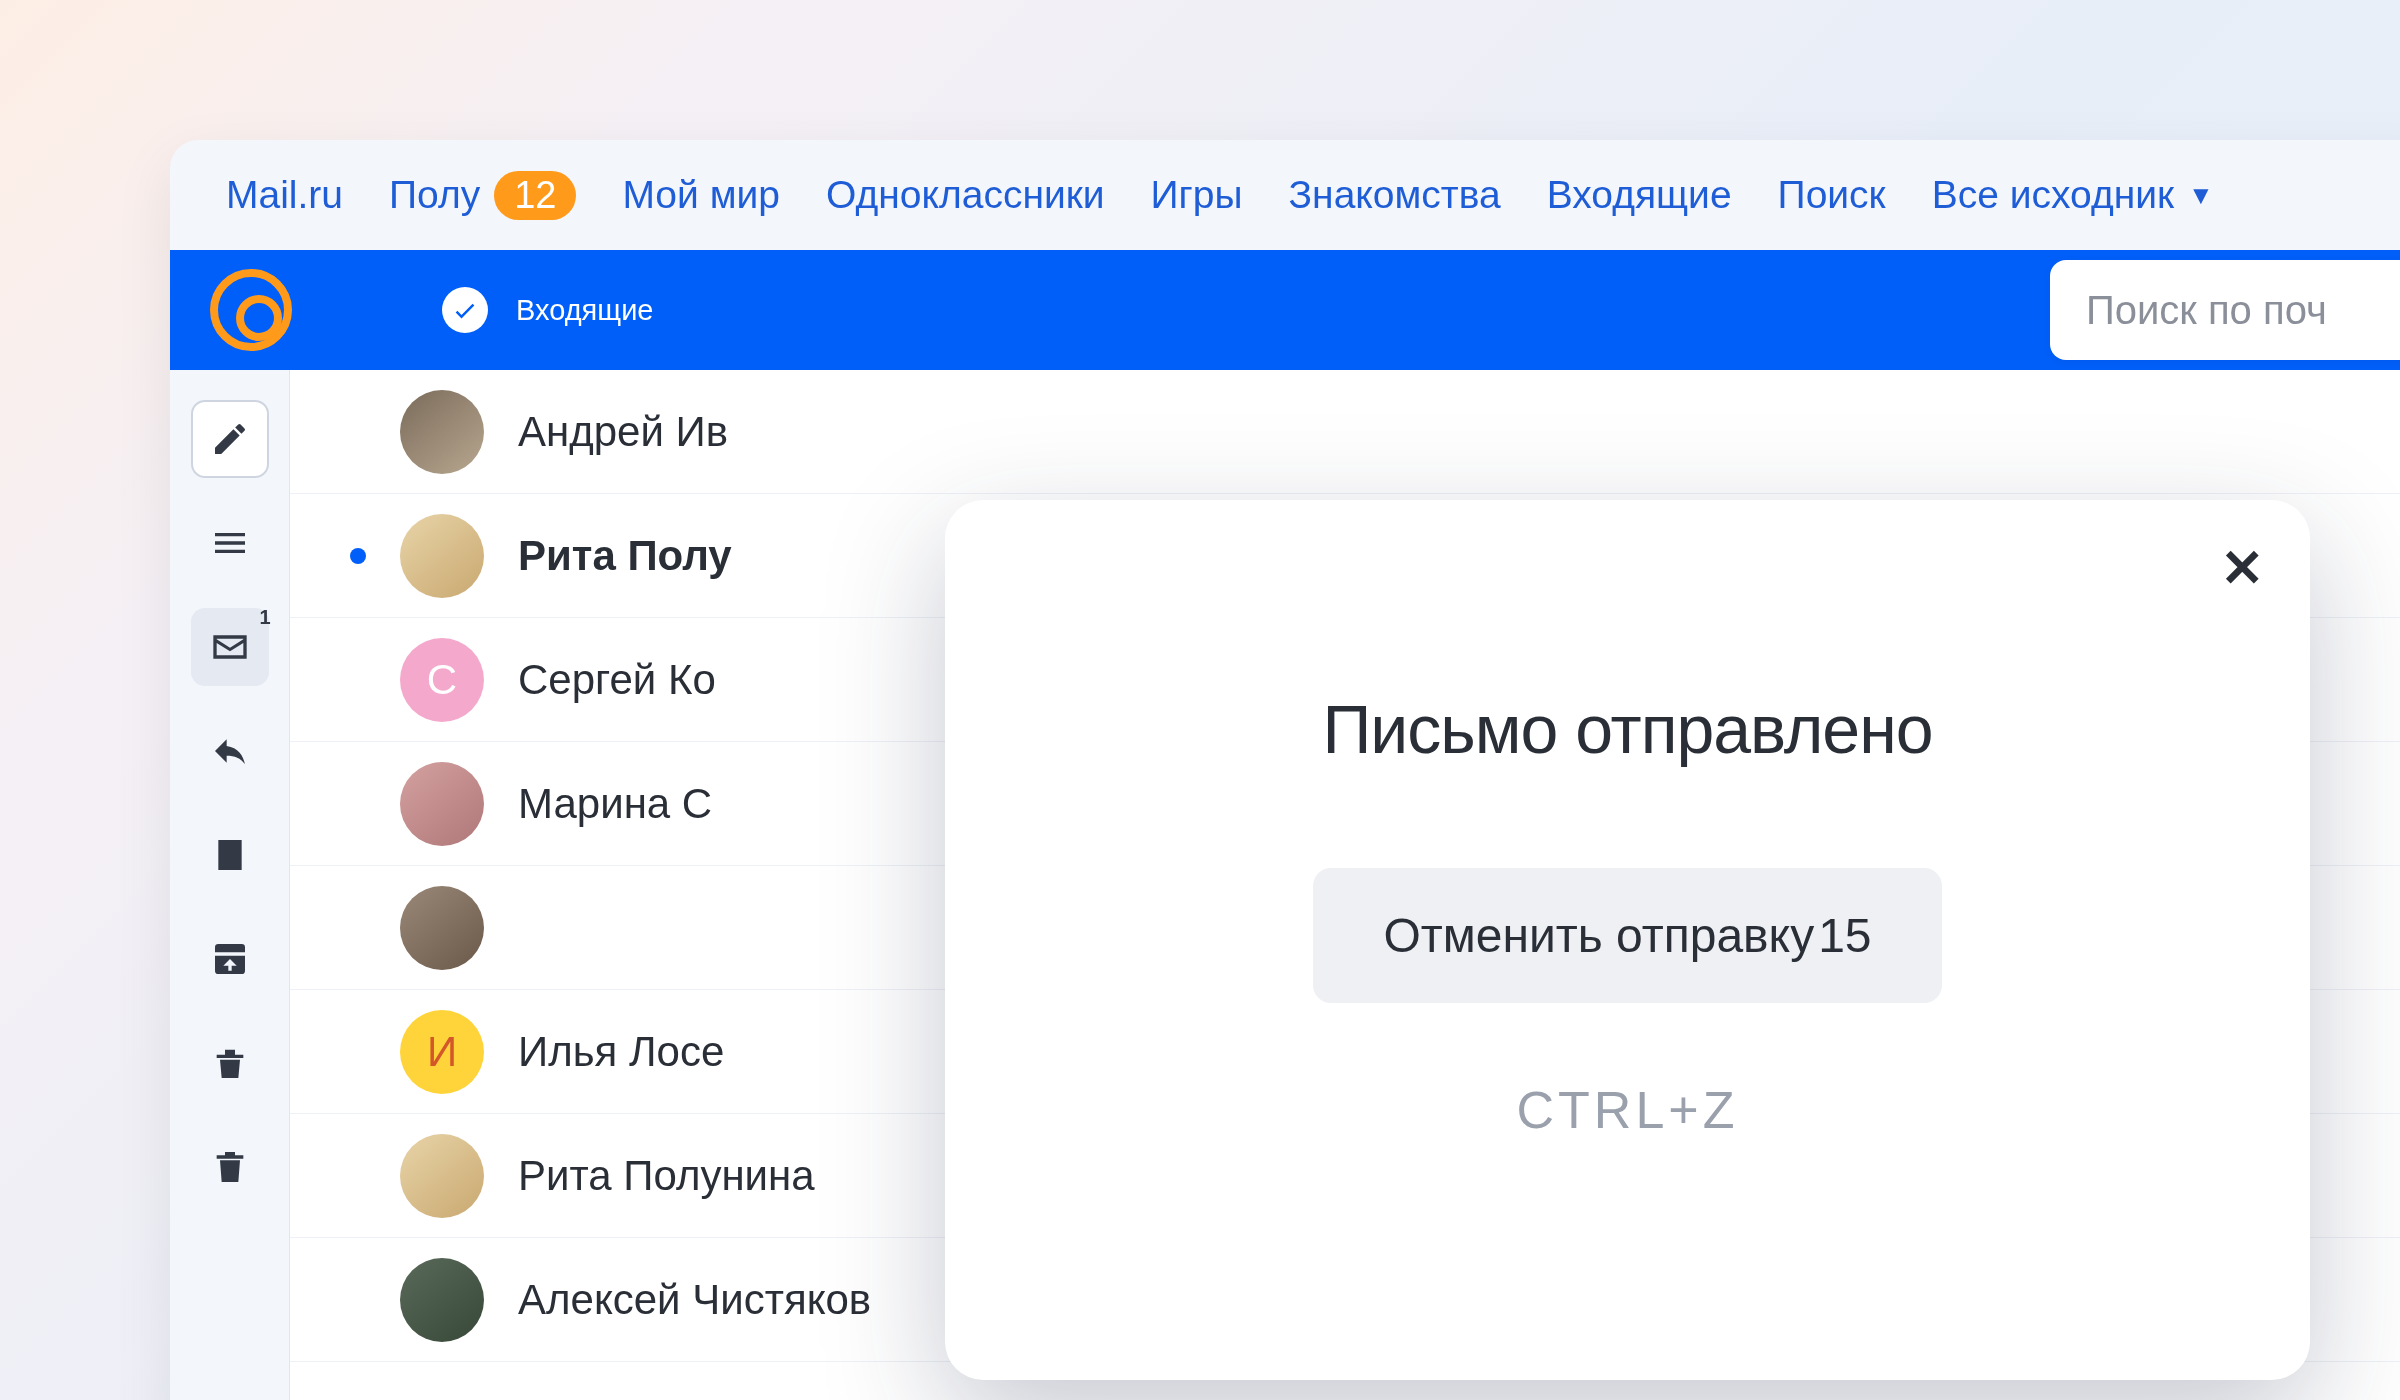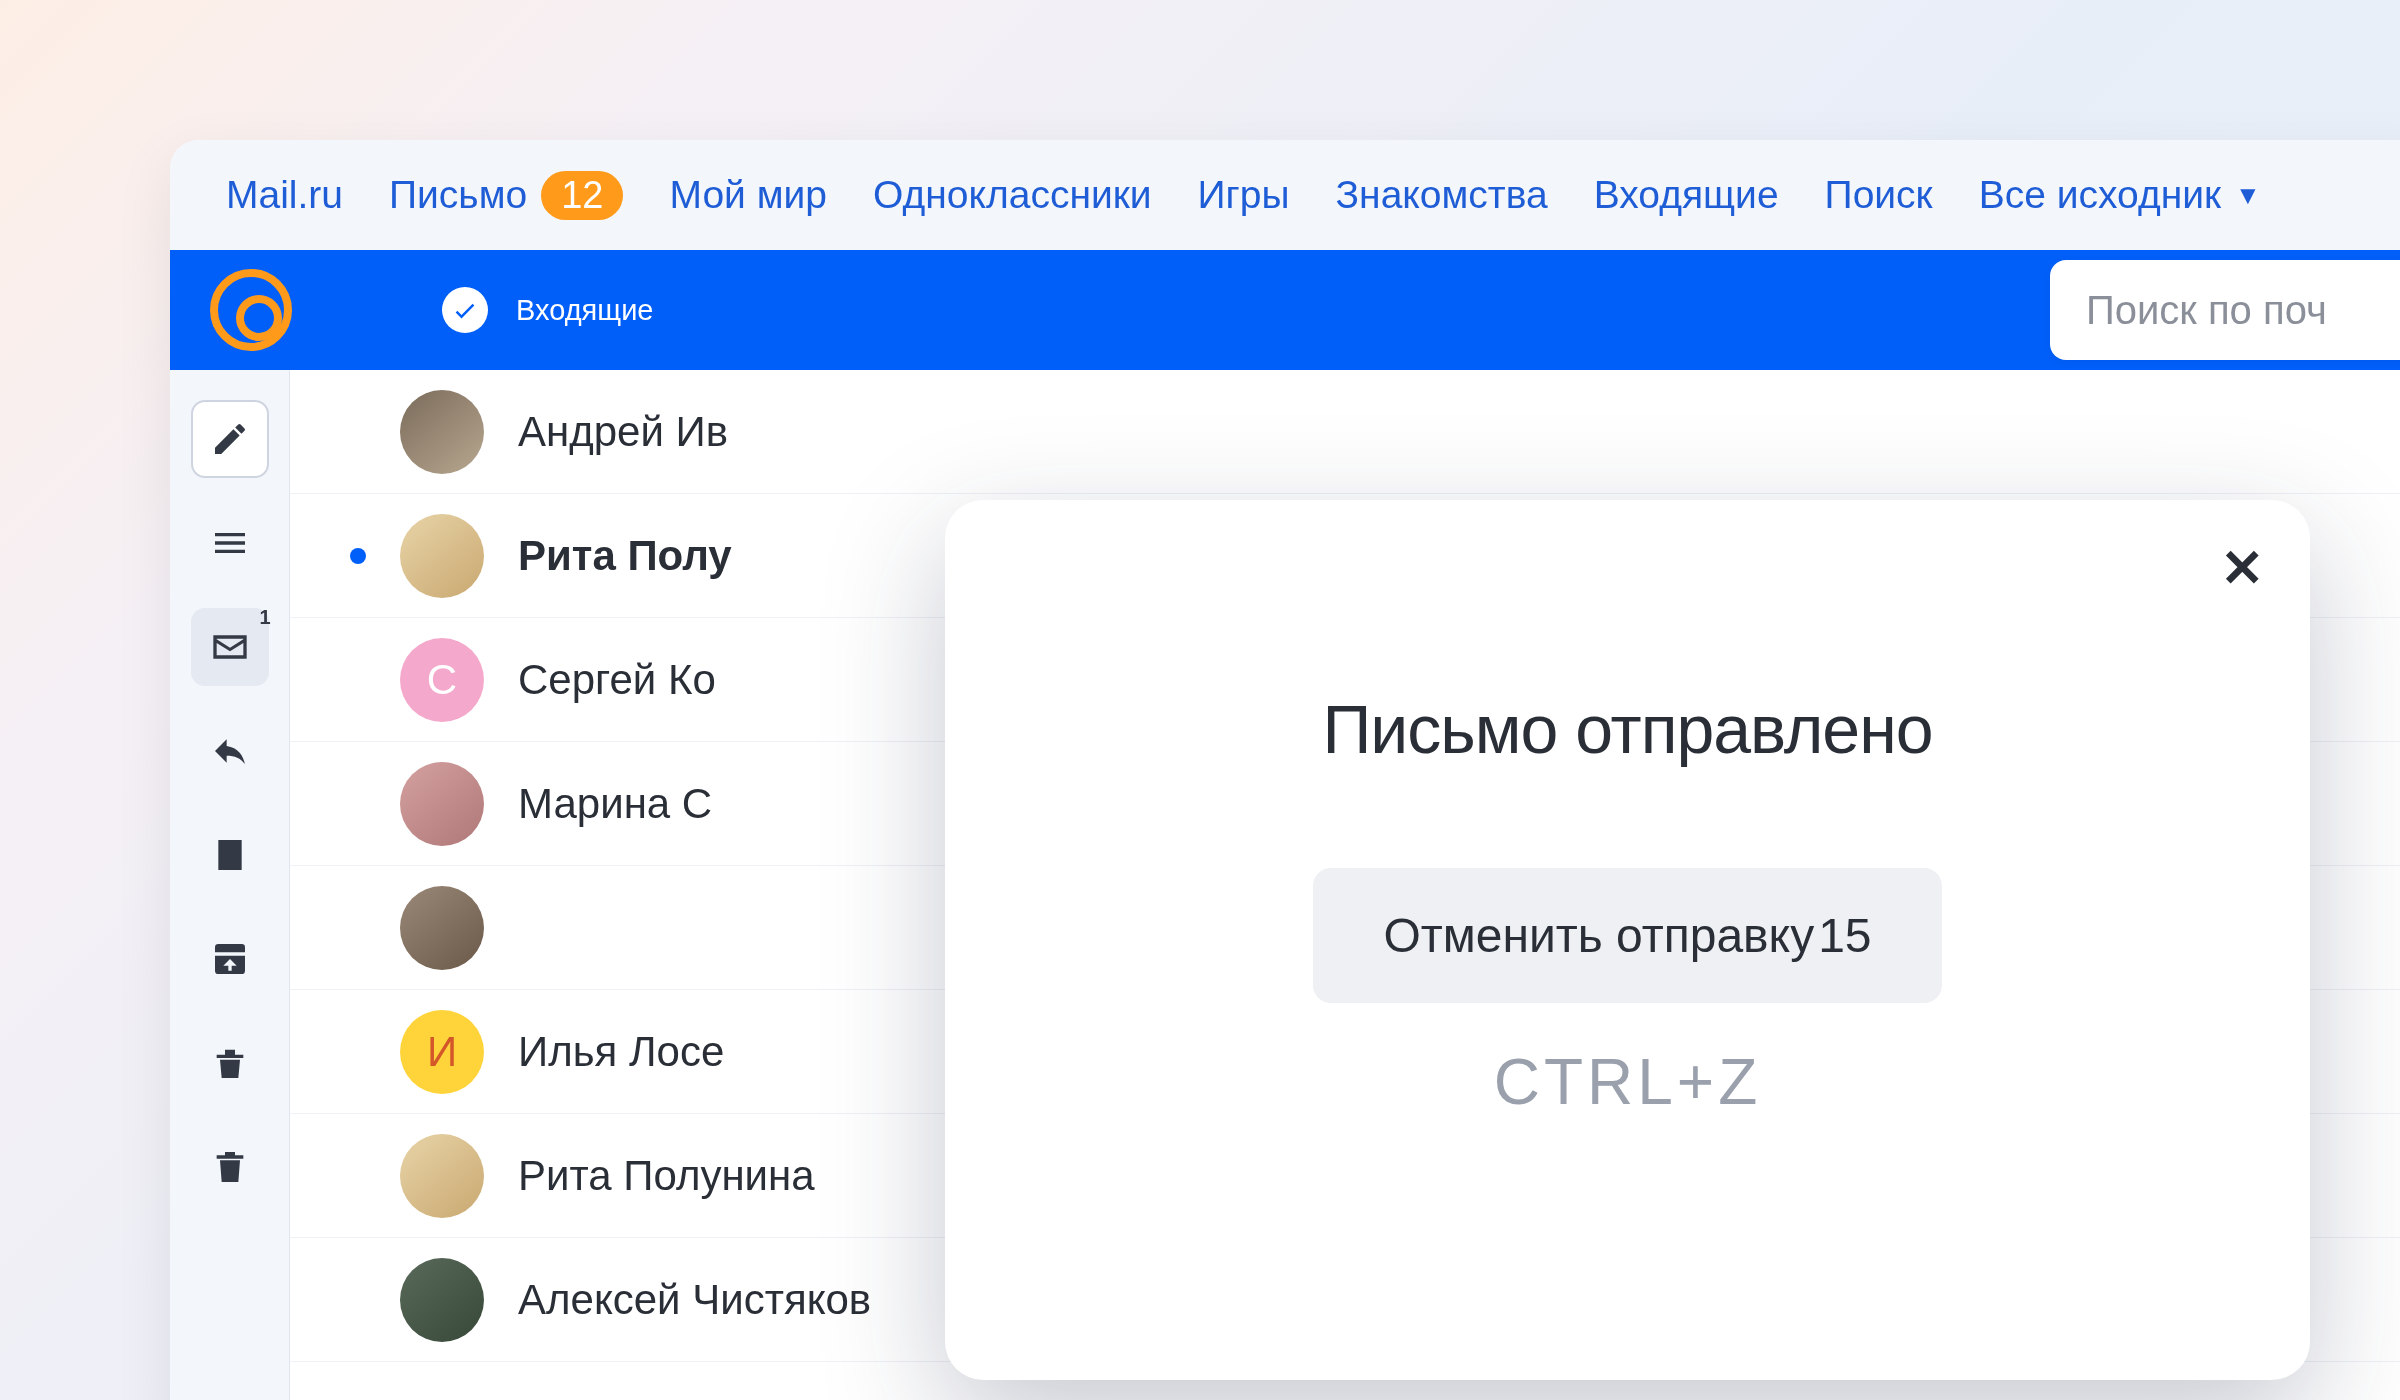--- a/index.html
+++ b/index.html
@@ -138,40 +138,40 @@
   .modal-btn {
     margin-top: 100px;
     background: #eef0f3;
     border-radius: 18px;
     padding: 40px 70px;
     font-size: 48px;
     color: #2a2e36;
     display: flex; align-items: center; gap: 4px;
     cursor: pointer;
   }
-  .modal-hint { margin-top: 42px; font-size: 64px; color: #9aa1ad; letter-spacing: 4px; }
+  .modal-hint { margin-top: 77px; font-size: 52px; color: #9aa1ad; letter-spacing: 4px; }
   
   .av1{background:linear-gradient(140deg,#7a6a5a,#b8a890);}
   .av2{background:linear-gradient(140deg,#e8d4a8,#c9a870);}
   .av3{background:#f4a9cc;}
   .av4{background:linear-gradient(140deg,#d4a0a0,#b07878);}
   .av5{background:linear-gradient(140deg,#9a8878,#6a5848);}
   .av6{background:#ffd43b;color:#d4572a;}
   .av7{background:linear-gradient(140deg,#e8d4a8,#c9a870);}
   .av8{background:linear-gradient(140deg,#5a6a5a,#384838);}
 </style>
 </head>
 <body>
 
 <div class="window">
 
   <div class="topnav">
     <a>Mail.ru</a>
     <a>
-      <span>Письмо</span>
+      <span>Полу</span>
       <span class="badge">12</span>
     </a>
     <a>Мой мир</a>
     <a>Одноклассники</a>
     <a>Игры</a>
     <a>Знакомства</a>
     <a>Входящие</a>
     <a>Поиск</a>
     <a>
       <span>Все исходник</span>

